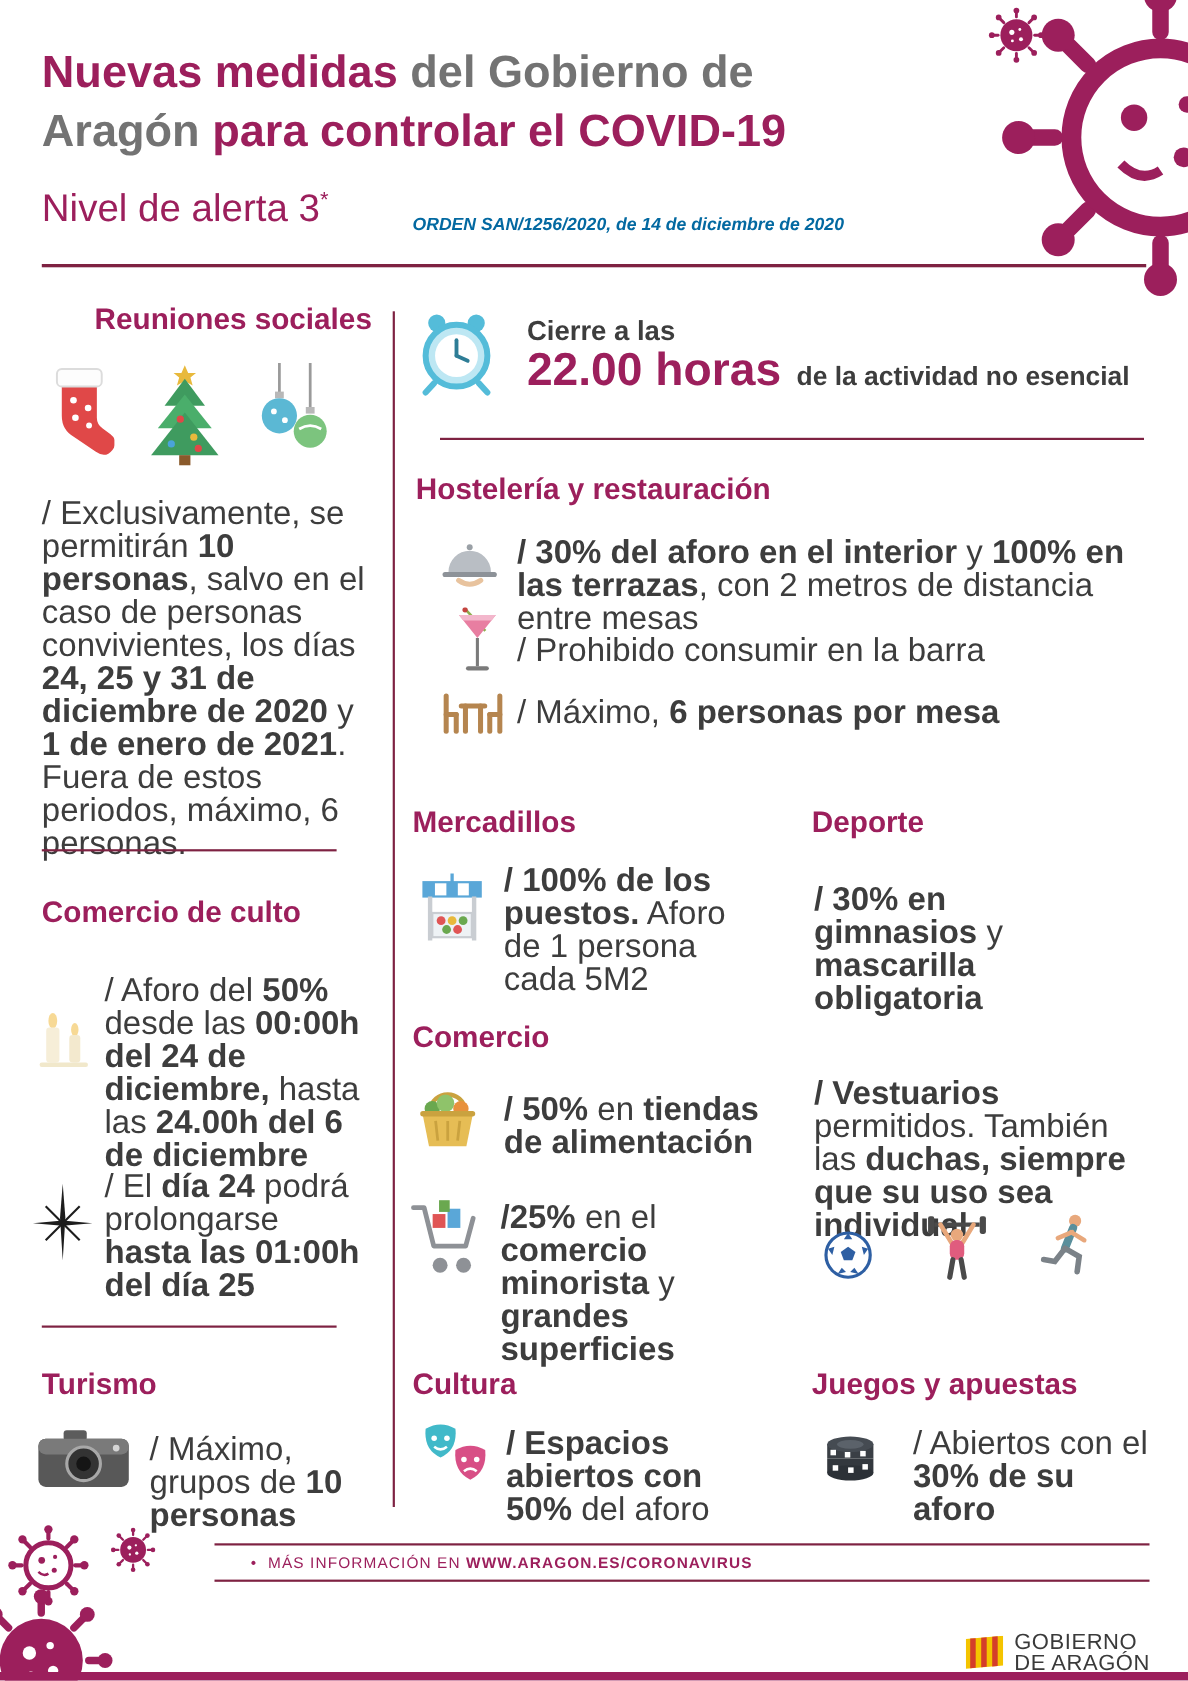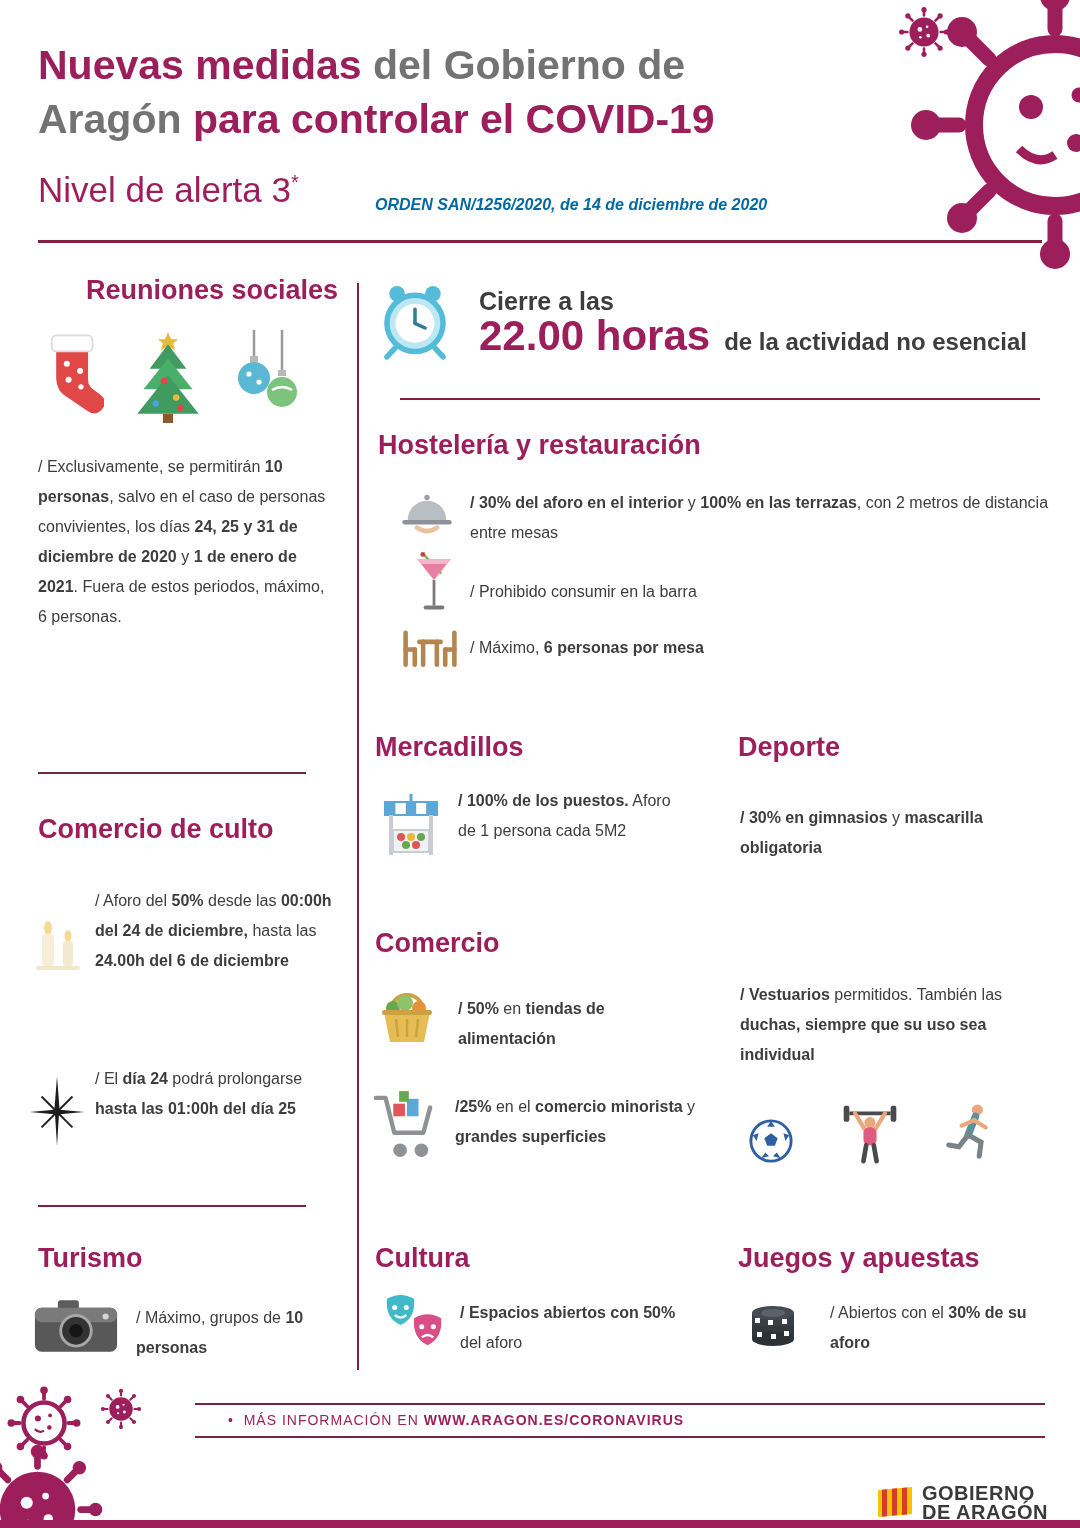--- a/index.html
+++ b/index.html
@@ -8,32 +8,32 @@
     position:relative; width:1080px; height:1528px; background:#fff; overflow:hidden;
     font-family:"Liberation Sans","DejaVu Sans",sans-serif; color:var(--text,#3d3d3d);
   }
   .abs { position:absolute; }
   .b { font-weight:700;text-align:right; }
   .accent { color:var(--accent,#9c1f5c); }
   .gray { color:#5a5a5a; }
   .hr { position:absolute; height:3px; background:var(--line,#7e2242); }
   .vr { position:absolute; width:2px; background:var(--line,#7e2242); }
   .section-h { font-size:27px; font-weight:700; color:var(--accent,#9c1f5c); }
-  .body-t { font-size:16px; line-height:30px; color:var(--text,#3d3d3d); }
+  .body-t { font-size:30px; line-height:30px; color:var(--text,#3d3d3d); }
   .title { font-size:41px; line-height:54px; font-weight:700; }
   .title .gray { font-weight:700; color:#737373; }
   .alert { font-size:35px; color:var(--accent,#9c1f5c); font-weight:500; }
   .alert sup { font-size:20px; }
   .order { font-style:italic; font-weight:700; font-size:16px; color:#0369a1; }
   .closure-prefix { font-size:25px; font-weight:700; color:#3d3d3d; }
   .closure-time { font-size:42px; font-weight:700; color:var(--accent,#9c1f5c); }
   .closure-suffix { font-size:24px; font-weight:700; color:#3d3d3d; }
   .footer-info { font-size:14px; letter-spacing:1px; color:var(--accent,#9c1f5c); }
   .footer-info .b { font-weight:700; }
-  .logo-text { font-size:20px; line-height:19px; font-weight:700; color:#3a3a3a; letter-spacing:.5px; }
+  .logo-text { font-size:20px; line-height:19px; font-weight:400; color:#3a3a3a; letter-spacing:.5px; }
   .ic { display:block; line-height:0; }
   .ic svg { display:block; }
   .bottom-bar { position:absolute; left:0; right:0; top:1520px; height:8px; background:var(--accent,#9c1f5c); }
 </style>
 </head>
 <body>
 
 <div class="page">
 
   <svg width="0" height="0" style="position:absolute">

